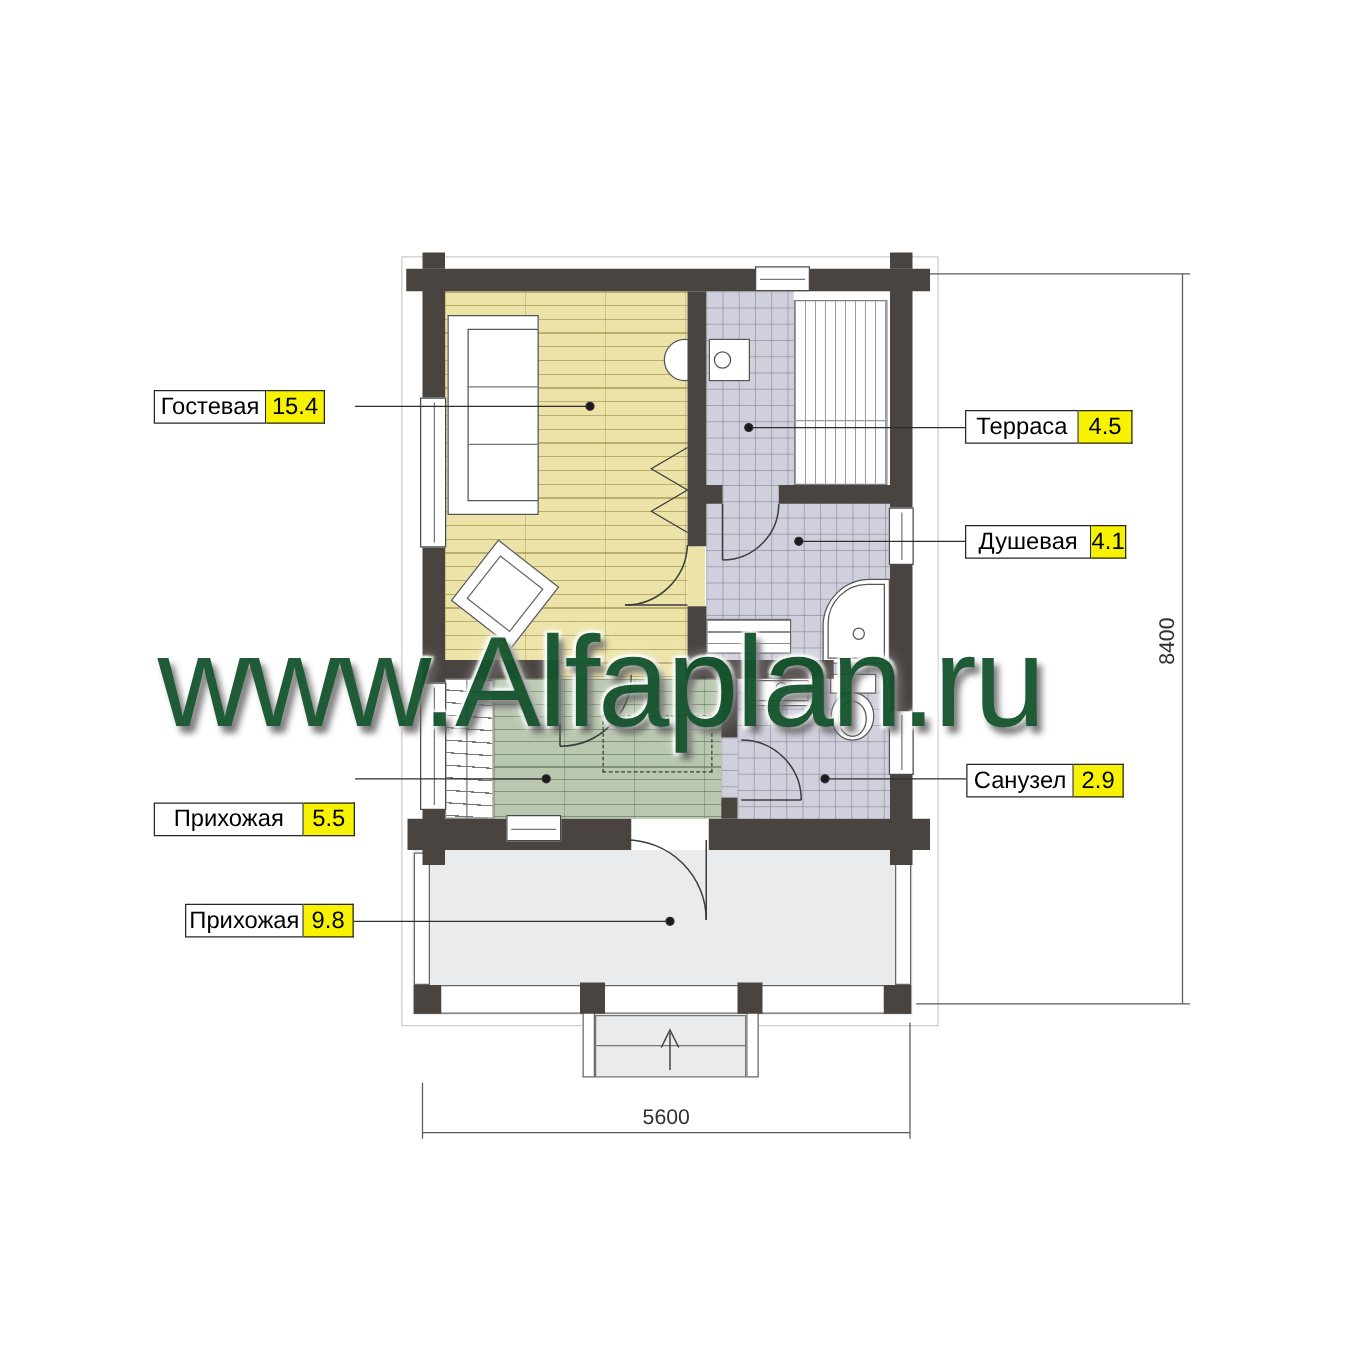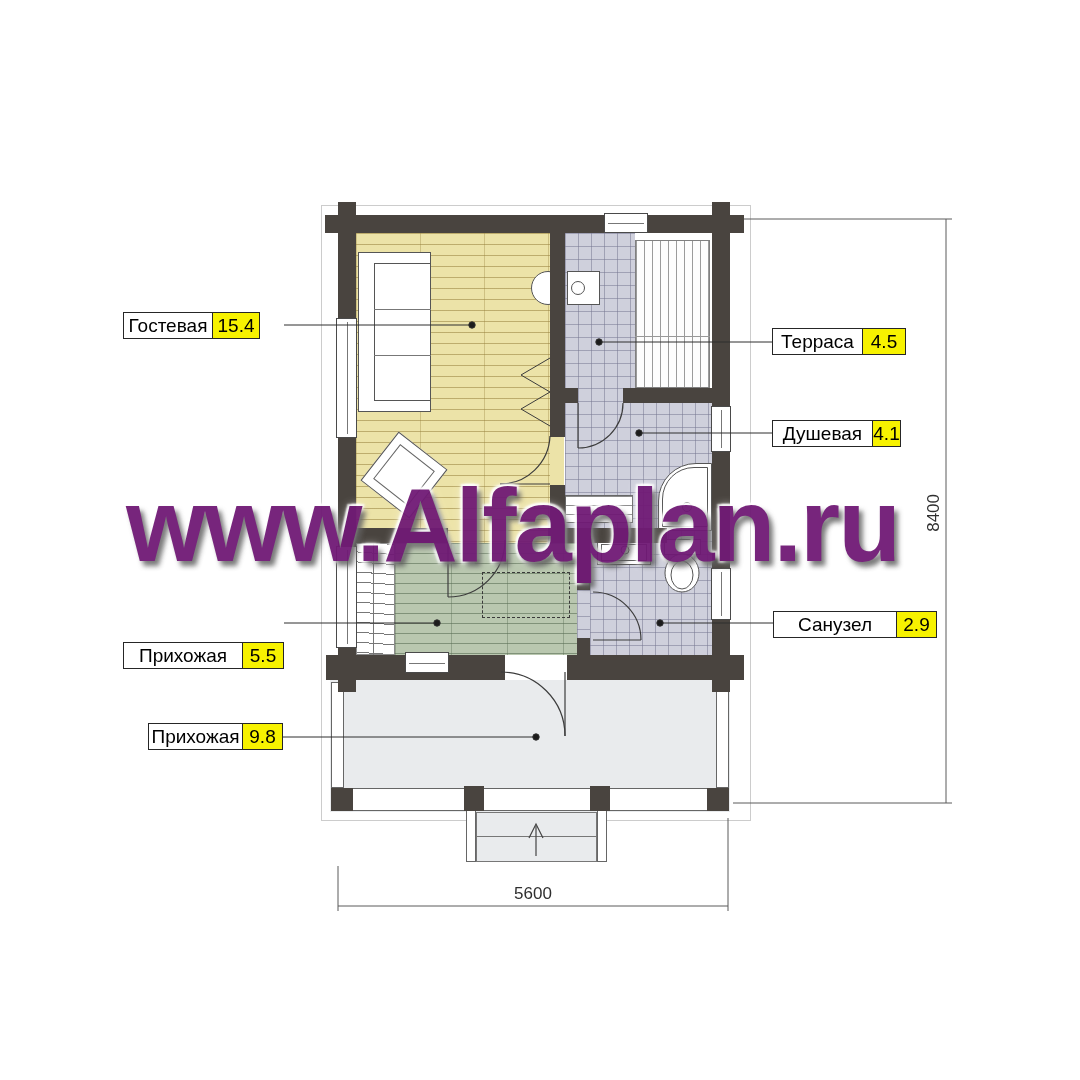--- a/index.html
+++ b/index.html
@@ -39,22 +39,22 @@
   .label{position:absolute;display:flex;height:27px;font-size:19px;color:#000;z-index:8;}
   .lname{background:#fff;border:1.5px solid #262626;display:flex;align-items:center;
          justify-content:center;box-sizing:border-box;}
   .lnum{background:#f7f200;border:1.5px solid #262626;border-left:none;display:flex;align-items:center;
         justify-content:center;box-sizing:border-box;}
   .title{position:absolute;left:0;width:1080px;top:158px;text-align:center;font-size:21px;
          color:#1f1f1f;z-index:8;}
   .dim{position:absolute;font-size:17px;color:#2f2f2f;z-index:8;}
   .dim-h{width:100px;text-align:center;}
   .dim-v{writing-mode:vertical-rl;transform:rotate(180deg);}
-  .watermark{position:absolute;left:126px;top:472px;z-index:9;font-weight:bold;font-size:103px;
-    line-height:1.05;white-space:nowrap;letter-spacing:-2px;color:#701a75;opacity:.95;
+  .watermark{position:absolute;left:126px;top:492px;z-index:9;font-weight:normal;font-size:103px;
+    line-height:1.05;white-space:nowrap;letter-spacing:-2px;color:#14532d;opacity:.95;
     text-shadow:4px 5px 5px rgba(80,80,80,.8), -2px -2px 2px rgba(255,255,255,.95),
                 2px -2px 2px rgba(255,255,255,.9), -2px 2px 2px rgba(255,255,255,.9),
                 0 0 10px rgba(255,255,255,.85);}
   .chair{position:absolute;left:373px;top:444px;width:62px;height:62px;background:#fff;
          border:1.2px solid #555;transform:rotate(38deg);z-index:2;box-sizing:border-box;}
   .chair::after{content:"";position:absolute;left:8px;top:8px;right:8px;bottom:8px;border:1px solid #666;}
   .circ{border-radius:50%;}
 </style>
 </head>
 <body>
@@ -194,21 +194,21 @@
   </div>
   <div class="label" style="left:772px;top:420px">
     <span class="lname" style="width:101px">Душевая</span>
     <span class="lnum" style="width:28px">4.1</span>
   </div>
   <div class="label" style="left:123px;top:642px">
     <span class="lname" style="width:120px">Прихожая</span>
     <span class="lnum" style="width:41px">5.5</span>
   </div>
   <div class="label" style="left:773px;top:611px">
-    <span class="lname" style="width:124px">Санузел</span>
+    <span class="lname" style="width:86px">Санузел</span>
     <span class="lnum" style="width:40px">2.9</span>
   </div>
   <div class="label" style="left:148px;top:723px">
     <span class="lname" style="width:95px">Прихожая</span>
     <span class="lnum" style="width:40px">9.8</span>
   </div>
 
   <div class="dim dim-h" style="left:483px;top:884px">5600</div>
   <div class="dim dim-v" style="left:924px;top:494px">8400</div>
 

